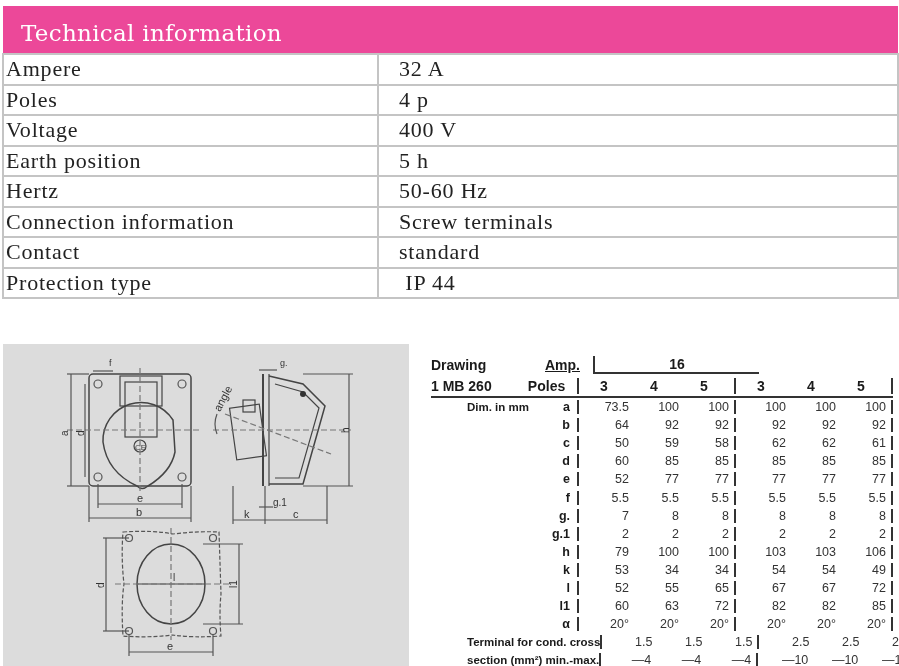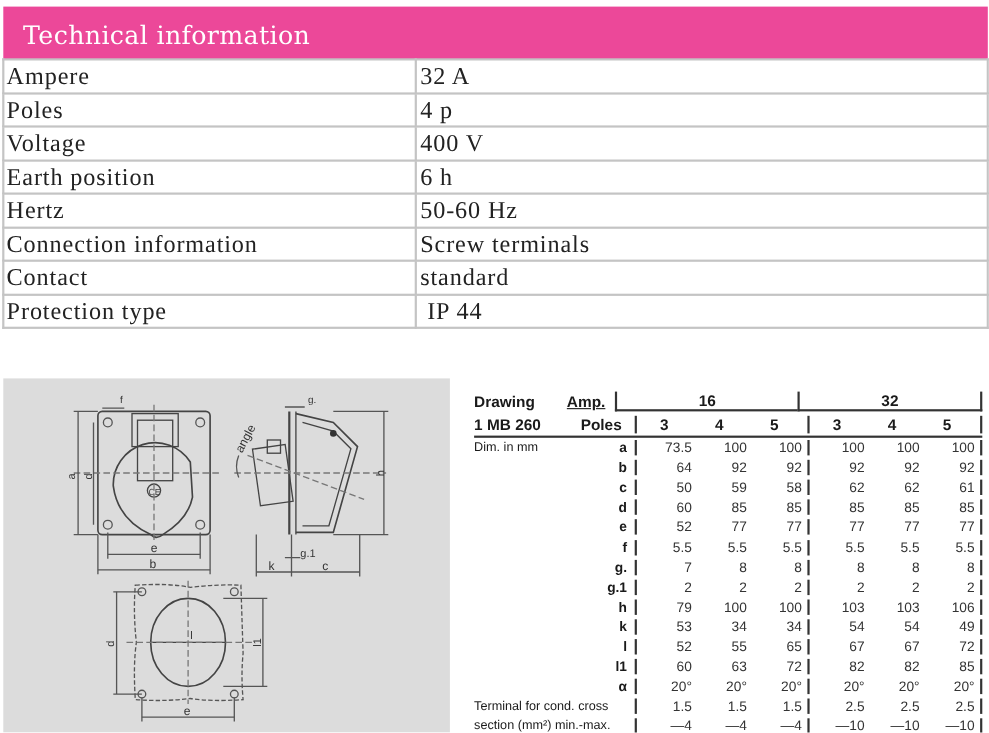--- a/index.html
+++ b/index.html
@@ -8,21 +8,21 @@
 
   
   .tech { position:absolute; left:2px; top:6px; width:897px; border-collapse:collapse; }
   .tech .hdr { background:#ec4899; color:#ffffff; height:48px; }
   .tech .hdr th { text-align:left; font-weight:normal; font-size:23px; padding:6px 0 0 18px;
                   font-family:"DejaVu Serif","Liberation Serif",serif; letter-spacing:0.3px; }
   .tech td { border:2px solid #c4c4c4; height:28.5px; padding:0 0 0 2px; font-size:22px;
              line-height:28px; font-family:"Liberation Serif","DejaVu Serif",serif; color:#222;
              letter-spacing:0.8px;margin-left:27px; }
   .tech td.k { width:371px; }
-  .tech td.v { padding-left:3px; }
+  .tech td.v { padding-left:20px; }
 
   
   .drawing { position:absolute; left:3px; top:344px; width:406px; height:322px; background:#dcdcdc; }
   .drawing svg { position:absolute; left:0; top:0; }
 
   
   .dims { position:absolute; left:431px; top:354px; width:462px;
           font-family:"Liberation Sans","DejaVu Sans",sans-serif; color:#1a1a1a; }
   .dims .row { display:flex; height:18.1px; align-items:center; font-size:12.5px; }
   .dims .h1, .dims .h2 { font-weight:bold; font-size:14px; height:21px; }
@@ -30,22 +30,22 @@
   .dims .c-key { width:47px; text-align:right; padding-right:7px; font-weight:bold; }
   .dims .grp { display:flex; border-left:2px solid #333; }
   .dims .grp.g2 { border-right:2px solid #333; }
   .dims .cell { width:50px; text-align:right; padding-right:0; color:#333; }
   .dims .grp .cell:last-child { padding-right:5px; }
   .dims .h1 .span { width:164px; text-align:center; font-weight:bold; }
   .dims .h1 .grp { border-bottom:2px solid #333; }
   .dims .h2 .cell { font-weight:bold; color:#1a1a1a; text-align:center; }
   .dims .h2 { border-bottom:2px solid #333; }
   .dims .h1 .c-key, .dims .h2 .c-key { text-align:left; padding-left:0; }
-  .dims .h1 .c-key.amp { text-decoration:underline; }
-  .dims .label-small { font-weight:normal; font-size:11.5px; white-space:nowrap; }
+  .dims .h1 .c-key.amp { text-decoration:underline;text-align:center; }
+  .dims .label-small { font-weight:bold; font-size:11.5px; white-space:nowrap;margin-left:36px; }
 </style>
 </head>
 <body>
 
 <table class="tech">
   <tbody>
       <tr class="hdr">
     <th colspan="2">Technical information</th>
   </tr>
   <tr>
@@ -55,21 +55,21 @@
   <tr>
     <td class="k">Poles</td>
     <td class="v">4 p</td>
   </tr>
   <tr>
     <td class="k">Voltage</td>
     <td class="v">400 V</td>
   </tr>
   <tr>
     <td class="k">Earth position</td>
-    <td class="v">6 h</td>
+    <td class="v">5 h</td>
   </tr>
   <tr>
     <td class="k">Hertz</td>
     <td class="v">50-60 Hz</td>
   </tr>
   <tr>
     <td class="k">Connection information</td>
     <td class="v">Screw terminals</td>
   </tr>
   <tr>
@@ -182,23 +182,20 @@
 </div>
 
 <div class="dims">
 
   <div class="row h1">
     <div class="c-label">Drawing</div>
     <div class="c-key amp">Amp.</div>
     <div class="grp">
         <div class="span">16</div>
       </div>
-    <div class="grp g2">
-        <div class="span">32</div>
-      </div>
   </div>
 
   <div class="row h2">
     <div class="c-label">1 MB 260</div>
     <div class="c-key">Poles</div>
     <div class="grp">
       <div class="cell">3</div>
       <div class="cell">4</div>
       <div class="cell">5</div>
     </div>

